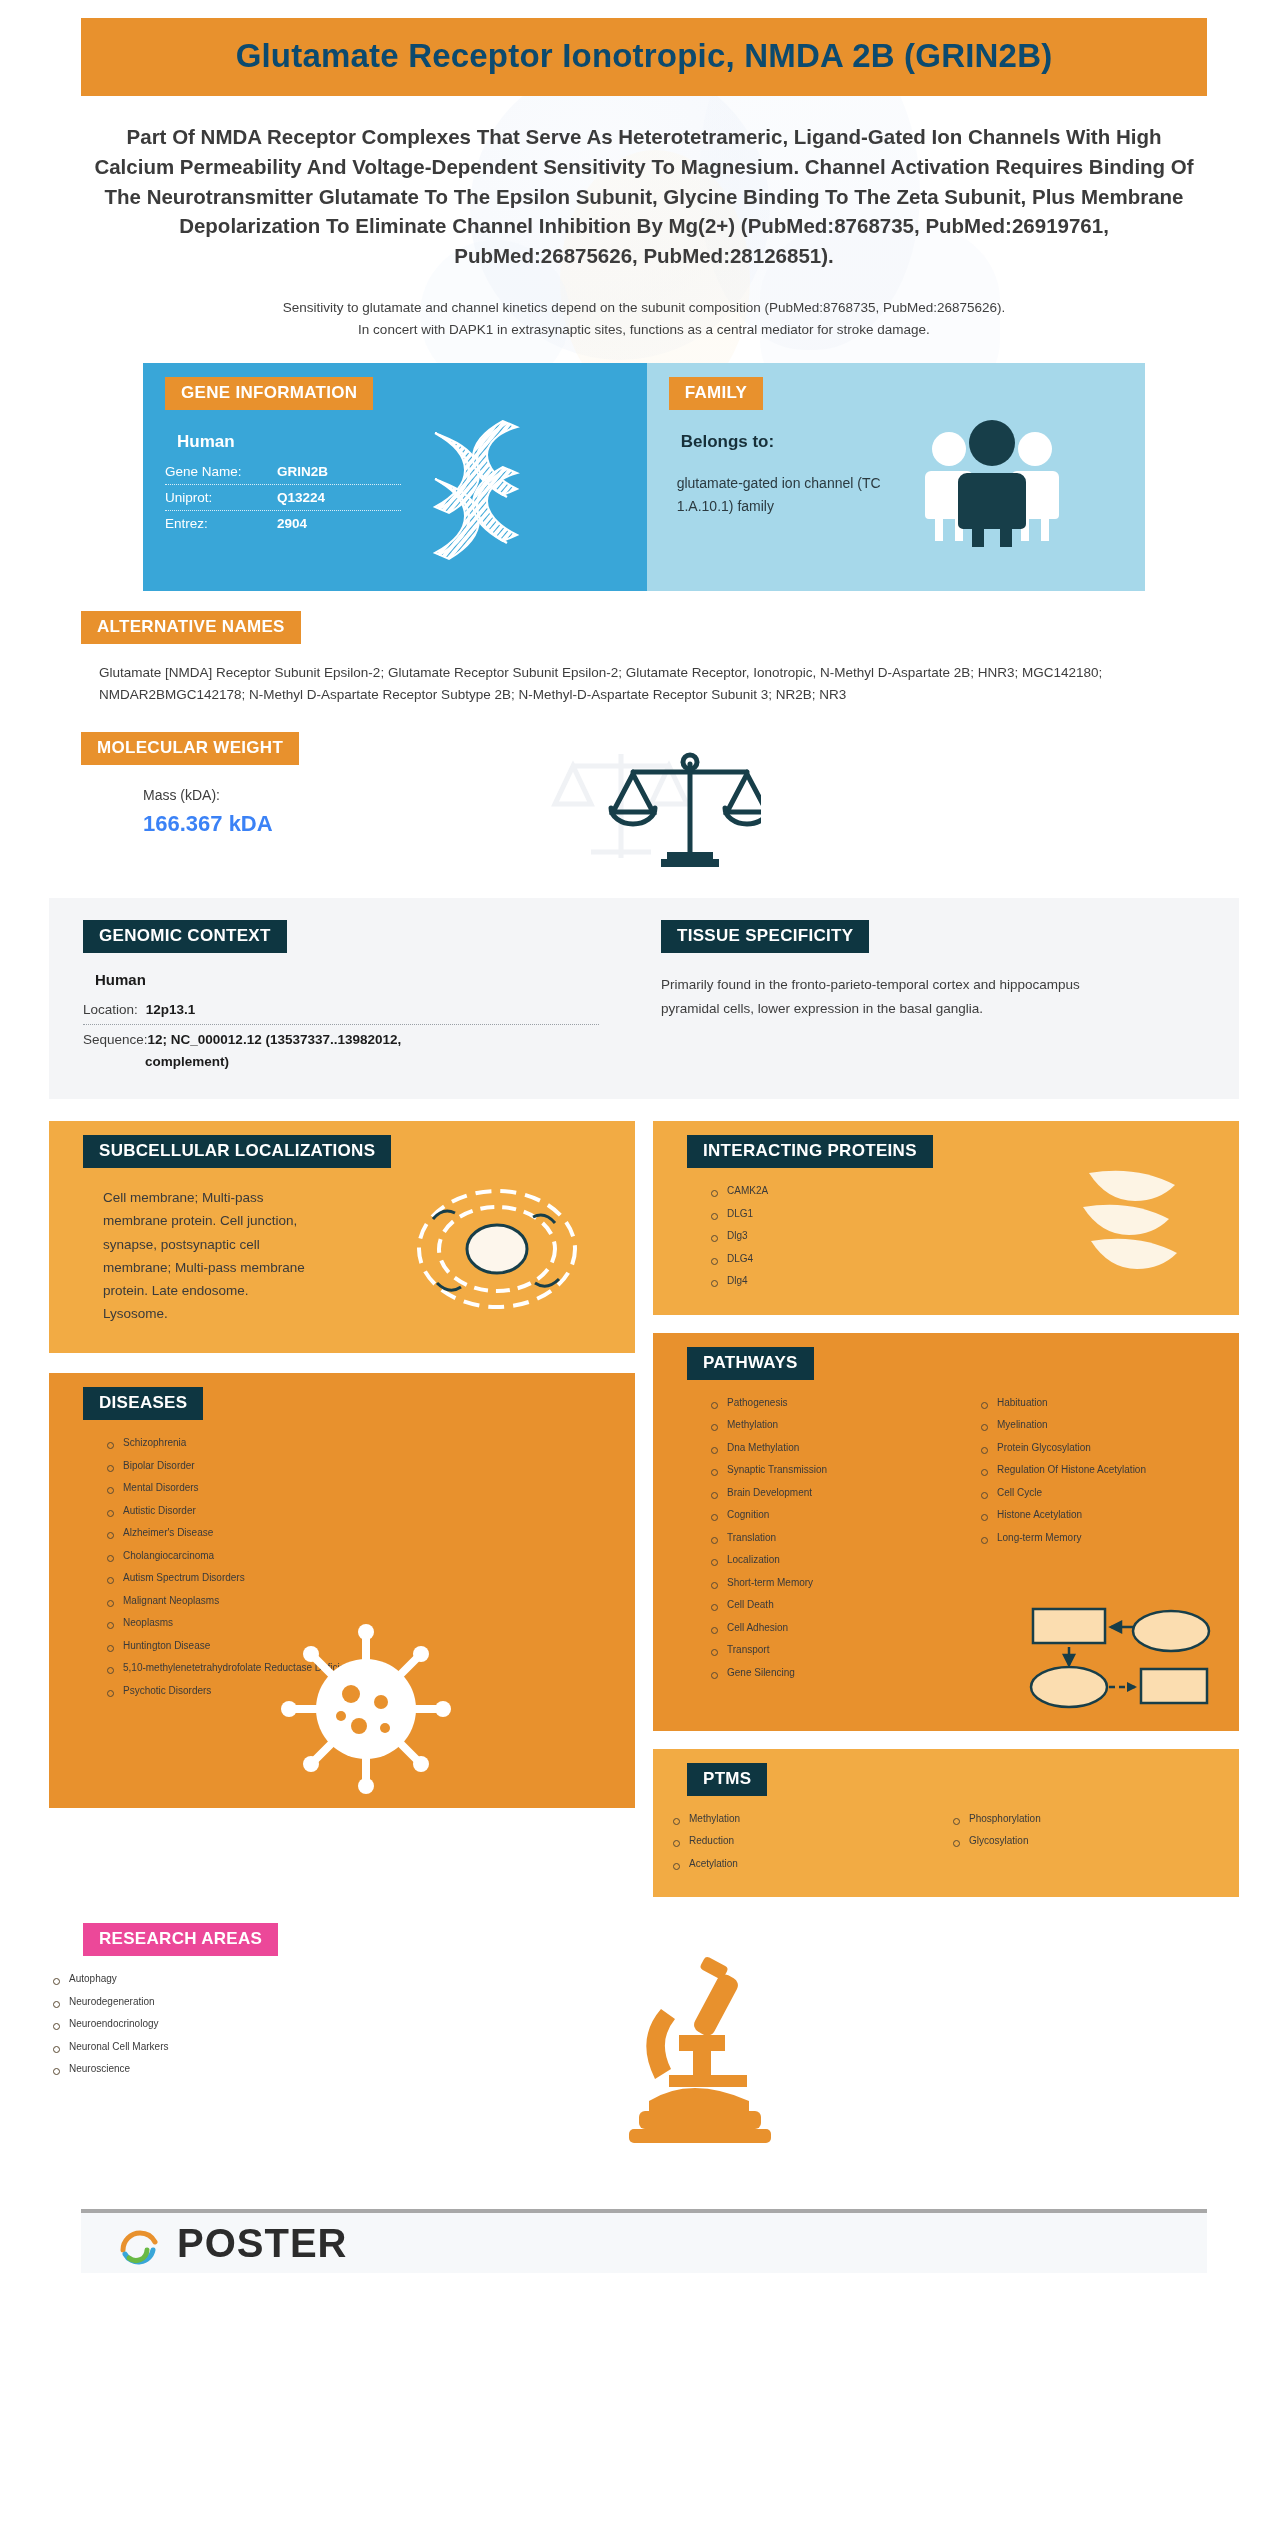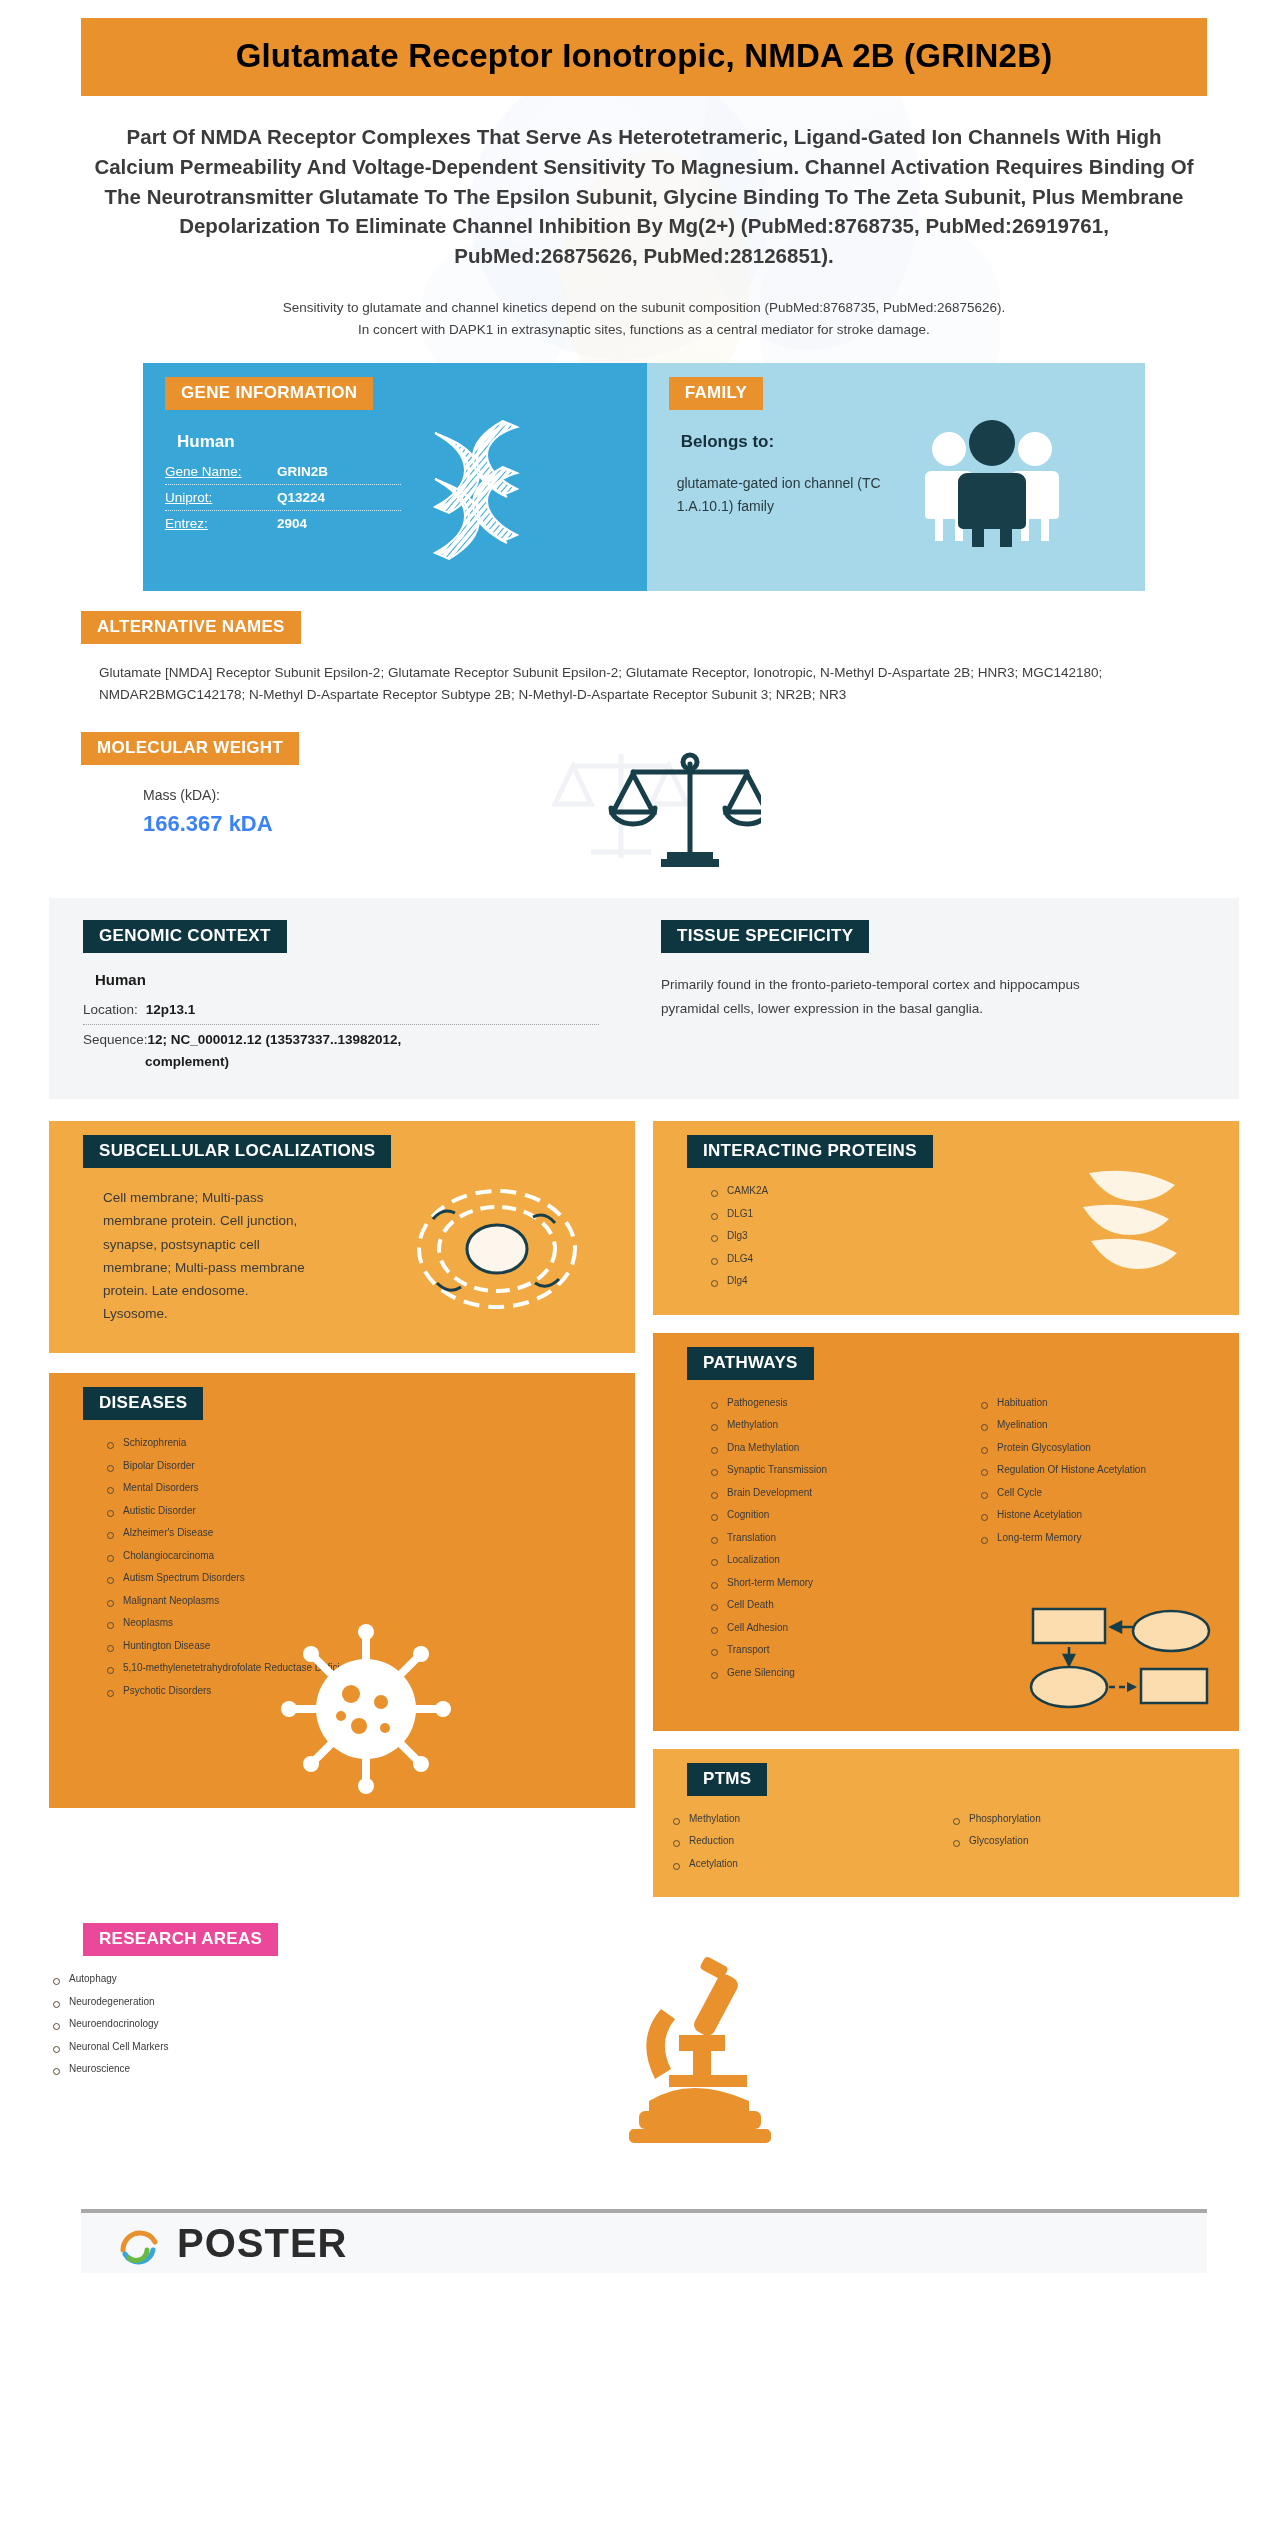--- a/index.html
+++ b/index.html
@@ -17,21 +17,21 @@
   .wm2 { width: 220px; height: 330px; left: 700px; top: 20px;  background: linear-gradient(160deg,#f2f6fc 0%, #e9eff8 100%); border-radius: 45% 55% 50% 50%; }
   .wm3 { width: 190px; height: 260px; left: 560px; top: 150px; background: linear-gradient(200deg,#fdf6e8 0%, #fbf2e0 100%); border-radius: 50%; }
   .wm4 { width: 150px; height: 150px; left: 420px; top: 240px; background: #f0f5fb; }
   .wm5 { width: 240px; height: 200px; left: 760px; top: 220px; background: #f1f5fb; border-radius: 40%; }
 
   .page { position: relative; z-index: 2; width: 1288px; }
 
   
   .hdr-wrap { padding: 18px 0 0 0; display: flex; justify-content: center; }
   .hdr {
-    width: 1126px; background: #e8912d; color: #000000;
+    width: 1126px; background: #e8912d; color: #0c4a6e;
     text-align: center; padding: 18px 30px 20px 30px;
   }
   .hdr-title { font-size: 33px; font-weight: bold; line-height: 1.22; letter-spacing: .2px; }
 
   .lead {
     width: 1100px; margin: 26px auto 0 auto; text-align: center;
     font-size: 20.5px; font-weight: bold; line-height: 1.45; color: #3b3b3b;
   }
   .sub {
     width: 1130px; margin: 26px auto 0 auto; text-align: center;
@@ -48,21 +48,21 @@
   .chip.blue   { background: #ec4899; }
 
   
   .band { display: flex; width: 1002px; margin: 22px auto 0 auto; }
   .gene-box { width: 566px; background: #39a6d8; position: relative; padding: 14px 0 24px 0; min-height: 228px; }
   .fam-box  { width: 560px; background: #a6d8ea; position: relative; padding: 14px 0 24px 0; min-height: 228px; }
   .pad-l { padding-left: 22px; }
 
   .gene-human { color:#ffffff; font-weight:bold; font-size:17px; margin: 22px 0 12px 34px; }
   .kv { display:flex; align-items:flex-end; width: 236px; margin-left: 22px; font-size: 13.5px; color:#ffffff; }
-  .kv .k { width: 112px; text-decoration: underline; }
+  .kv .k { width: 112px; }
   .kv .v { font-weight: bold; }
   .kv-sep { width:236px; margin-left:22px; border-bottom: 1px dotted #d9eef8; height:1px; margin-top:5px; margin-bottom:5px; }
 
   .belongs { color:#17303a; font-weight:bold; font-size:17px; margin: 22px 0 20px 34px; }
   .fam-text { color:#2b3a40; font-size:14px; line-height:1.65; margin-left: 30px; width: 210px; }
 
   .dna-ico { position:absolute; right: 92px; top: 52px; }
   .fam-ico { position:absolute; right: 78px; top: 54px; }
 
   

